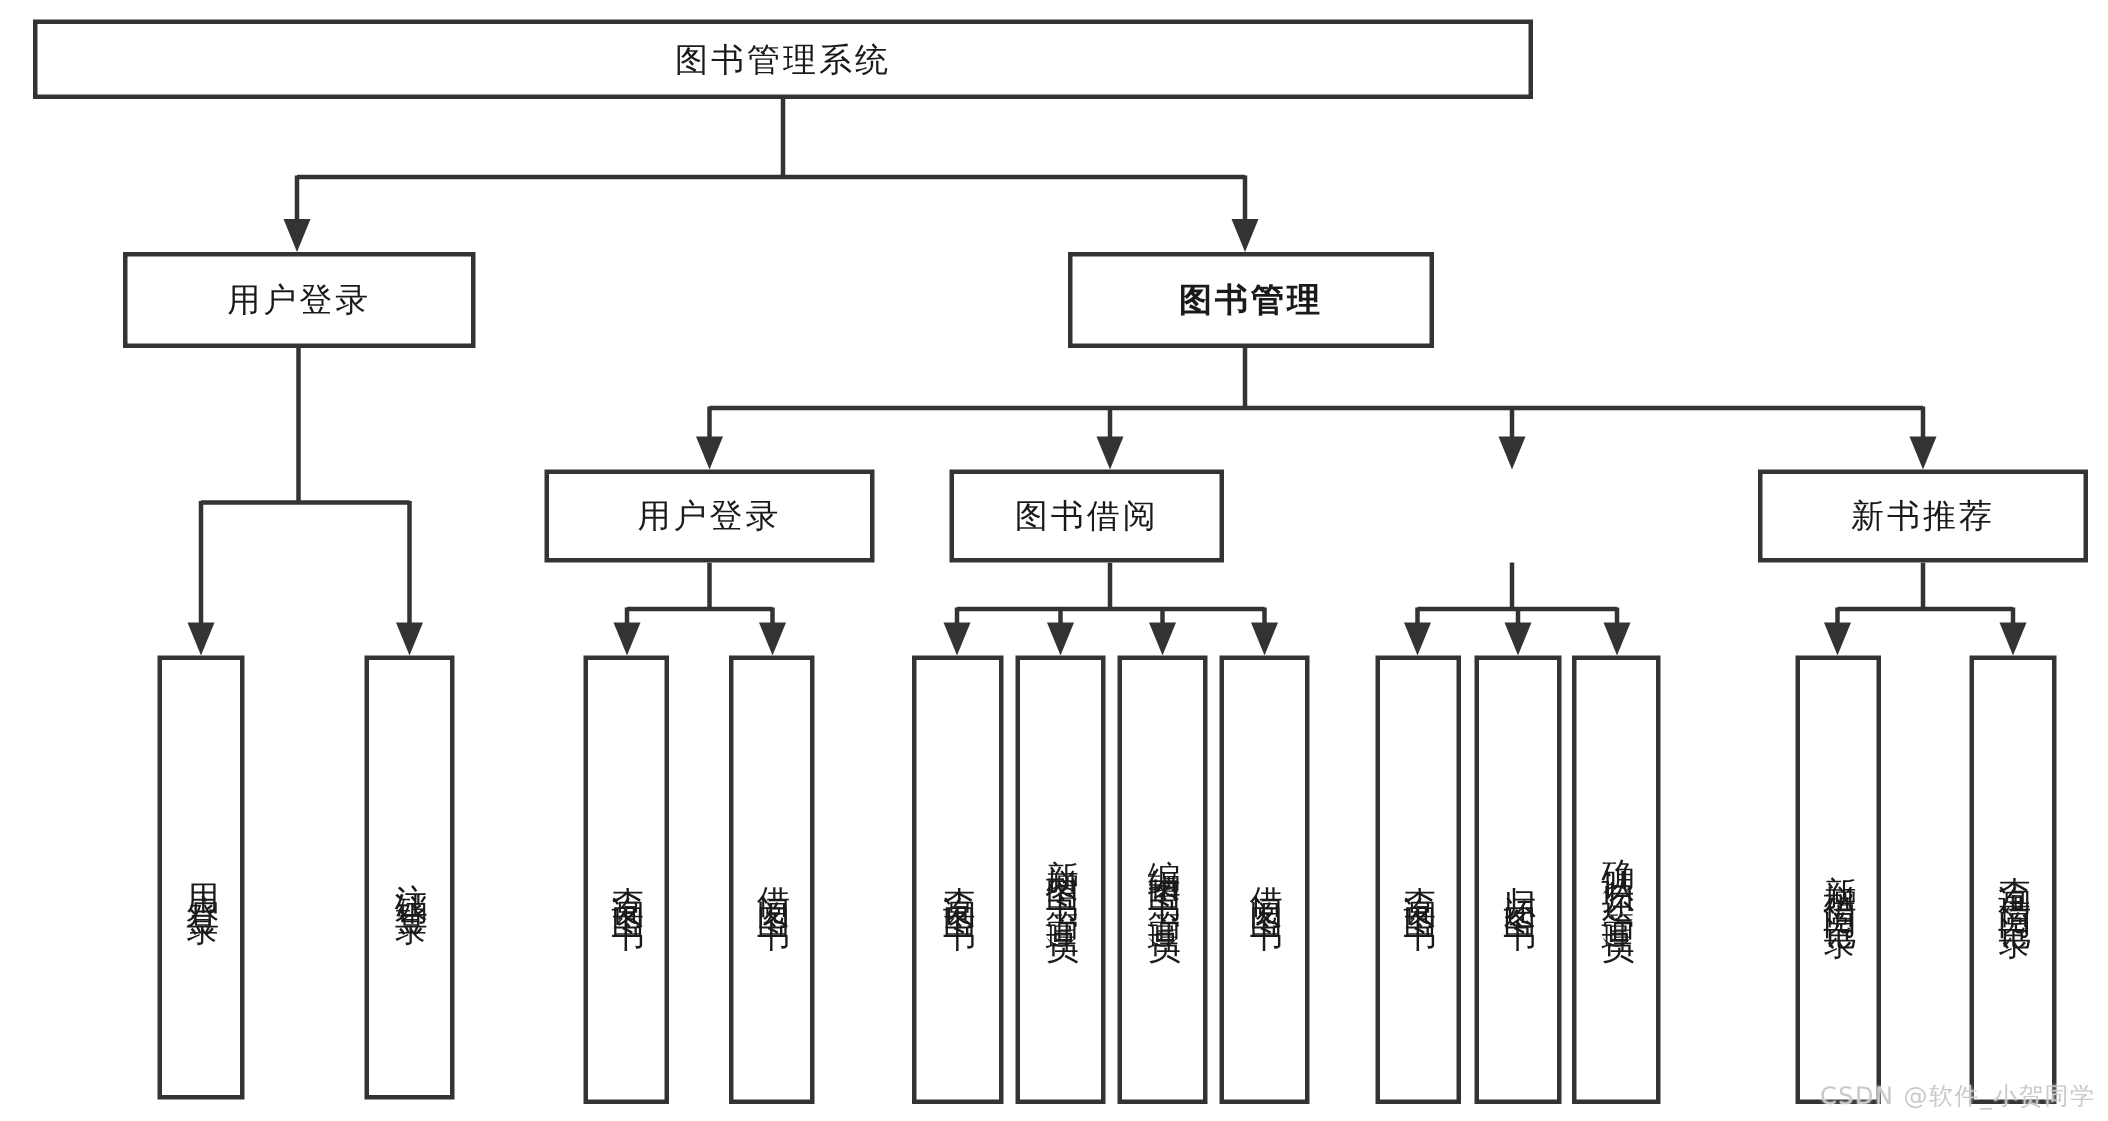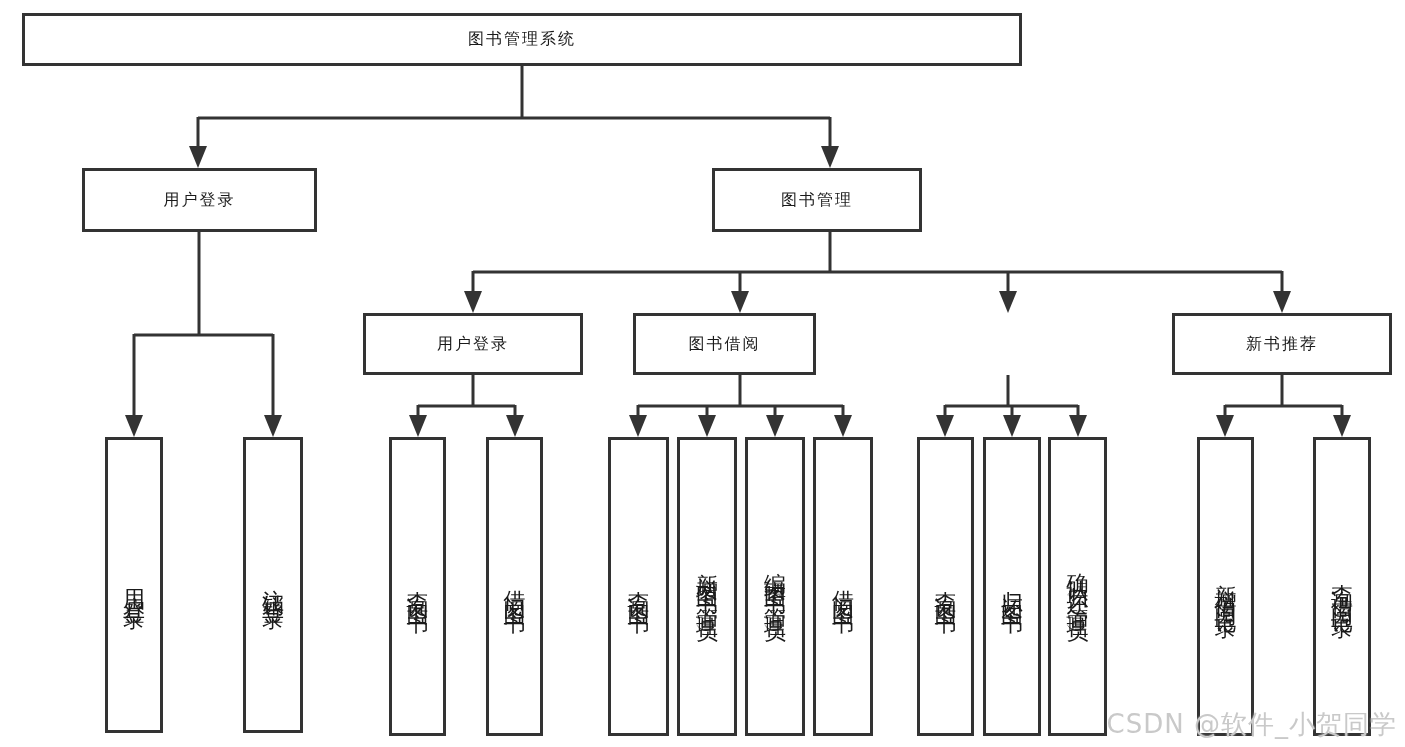--- a/index.html
+++ b/index.html
@@ -6,28 +6,28 @@
   #canvas {
     position:relative; width:1405px; height:747px; background:#ffffff;
     font-family:"DejaVu Sans","Liberation Sans",sans-serif; overflow:hidden;
   }
   #wires { position:absolute; left:0; top:0; width:1405px; height:747px; z-index:1; }
   .box {
     position:absolute; box-sizing:border-box; border:3px solid #333333;
     background:#ffffff; display:flex; align-items:center; justify-content:center;
     color:#1a1a1a; z-index:2;
   }
-  .box.h { font-size:16px; letter-spacing:2px; white-space:nowrap; }
+  .box.h { font-size:22px; letter-spacing:2px; white-space:nowrap; }
   .box.v span {
     writing-mode:vertical-rl; text-orientation:mixed;
     font-size:22px; letter-spacing:7px; line-height:1.1;
   }
   .watermark {
     position:absolute; right:8px; bottom:5px; z-index:5;
-    font-size:26px; letter-spacing:1px; color:#c9c9c9;
+    font-size:16px; letter-spacing:1px; color:#c9c9c9;
     text-shadow:0 0 2px #ffffff; white-space:nowrap;margin-left:12px;
   }
 </style>
 </head>
 <body>
 
 <div id="canvas">
 
   <svg id="wires" viewBox="0 0 1405 747" xmlns="http://www.w3.org/2000/svg">
 
@@ -107,21 +107,21 @@
       <path d="M1012,437 L1003,415 L1021,415 Z"></path>
       <path d="M1078,437 L1069,415 L1087,415 Z"></path>
       <path d="M1225,437 L1216,415 L1234,415 Z"></path>
       <path d="M1342,437 L1333,415 L1351,415 Z"></path>
     </g>
   </svg>
 
   <div class="box h" style="left:22px; top:13px; width:1000px; height:53px;">图书管理系统</div>
 
   <div class="box h" style="left:82px; top:168px; width:235px; height:64px;">用户登录</div>
-  <div class="box h" style="left:712px; top:168px; width:210px; height:64px;">图书管理</div>
+  <div class="box h" style="left:712px; top:168px; width:244px; height:64px;font-weight:bold;">图书管理</div>
 
   <div class="box h" style="left:363px; top:313px; width:220px; height:62px;">用户登录</div>
   <div class="box h" style="left:633px; top:313px; width:183px; height:62px;">图书借阅</div>
   <div class="box h" style="left:1172px; top:313px; width:220px; height:62px;">新书推荐</div>
 
   <div class="box v" style="left:105px; top:437px; width:58px; height:296px;">
     <span>用户登录</span>
   </div>
   <div class="box v" style="left:243px; top:437px; width:60px; height:296px;">
     <span>注销登录</span>

